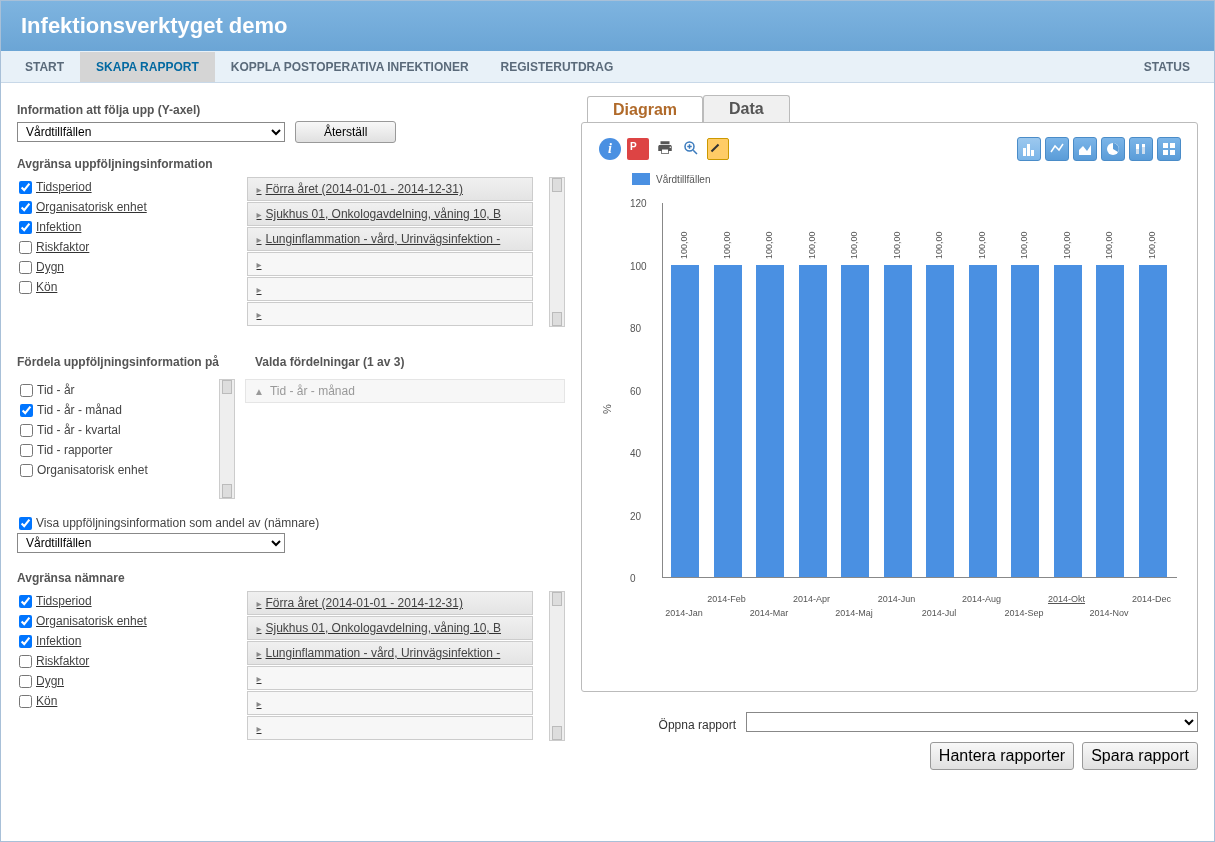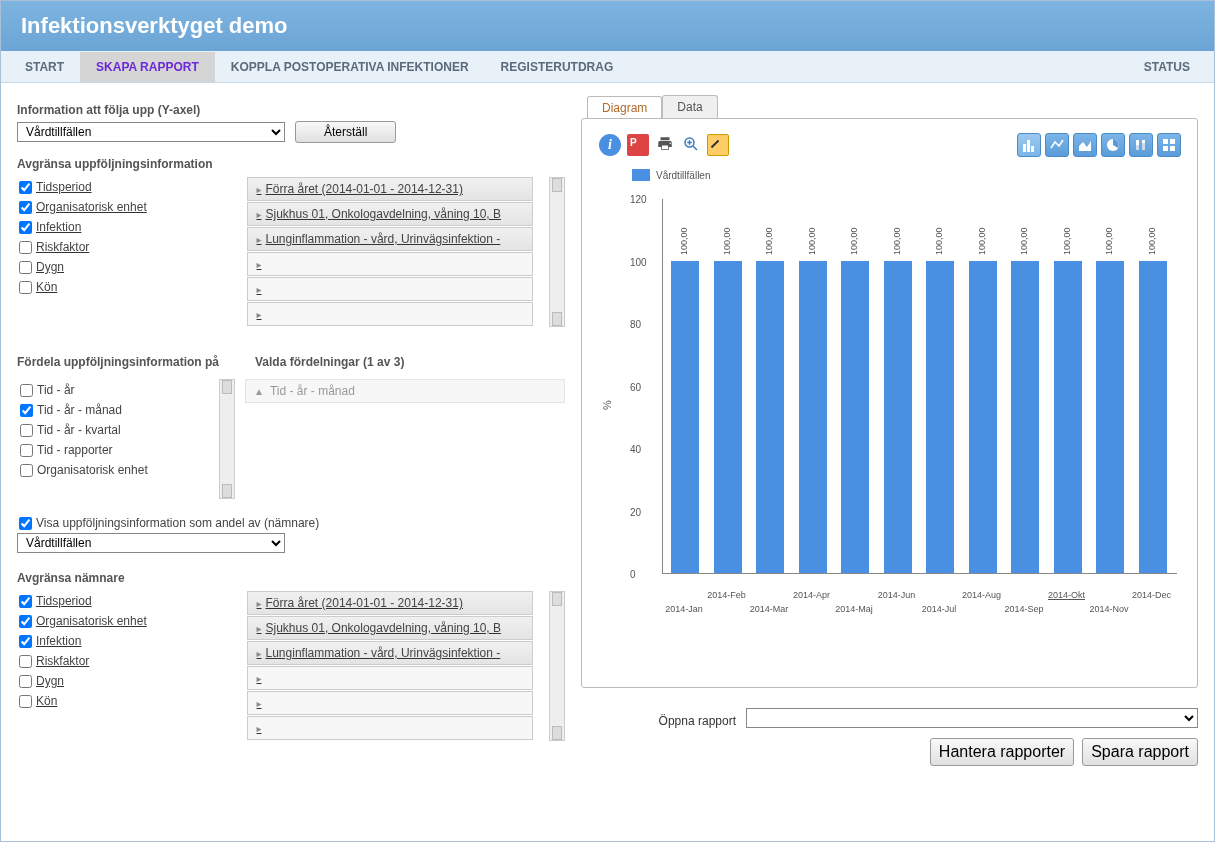--- a/index.html
+++ b/index.html
@@ -1,21 +1,21 @@
 <!DOCTYPE html>
 <html><head>
   <meta charset="utf-8">
   <style>
     * { box-sizing: border-box; margin: 0; padding: 0; }
     body { font-family: "Segoe UI", Tahoma, sans-serif; font-size: 12px; color: #333; background: #fff; }
     .app-frame { width: 1215px; height: 842px; border: 1px solid #a8c0d8; background: #fff; position: relative; }
     .title-bar { background: linear-gradient(#7eb4e0, #6ba5d5); color: #fff; padding: 12px 20px; font-size: 22px; font-weight: bold; }
     .nav-bar { background: #e8f1f8; border-bottom: 1px solid #c8d8e8; display: flex; align-items: center; padding: 0 8px; height: 32px; justify-content: space-between; }
     .nav-tab { padding: 8px 16px; font-size: 12px; font-weight: bold; color: #5a6a7a; cursor: pointer; }
-    .nav-tab.active { background: #d5d5d5; color: #6d28d9; }
+    .nav-tab.active { background: #d5d5d5; color: #0369a1; }
     .nav-spacer { flex: 1; }
     .content { display: flex; padding: 12px 16px; gap: 16px; }
     .left-panel { width: 548px; }
     .right-panel { flex: 1; }
     .section-label { font-size: 12px; font-weight: bold; color: #555; margin-top: 8px; margin-bottom: 4px; }
     .select-row { display: flex; gap: 10px; align-items: center; }
     select { font-size: 12px; padding: 1px 4px; border: 1px solid #888; background: #fff; }
     .sel-wide { width: 268px; }
     .btn { background: linear-gradient(#f8f8f8,#e0e0e0); border: 1px solid #999; border-radius: 3px; padding: 3px 28px; font-size: 12px; cursor: pointer; }
     .filter-block { display: flex; gap: 16px; margin-top: 6px; text-decoration: underline; }
@@ -30,21 +30,21 @@
     .val-item.empty { background: #f7f7f7; color: #aaa; }
     .arrow-r { color: #888; margin-right: 4px; font-size: 10px; }
     .dist-row { display: flex; gap: 10px; margin-top: 6px; }
     .dist-left { width: 218px; display:flex; gap:4px;}
     .dist-list { flex:1; border: 1px solid transparent; }
     .dist-right { flex: 1; }
     .sel-dist-item { background: #f7f7f7; padding: 4px 8px; color: #999; border:1px solid #e5e5e5; display:flex; align-items:center; gap:6px;}
     .sel-dist-item .up { color:#999; font-size:10px;}
     .proportion-row { margin-top: 14px; }
     .chart-tabs { display: flex; margin-left: 6px; }
-    .chart-tab { padding: 4px 14px; border: 1px solid #bbb; border-bottom: none; background: #f0f0f0; font-size: 12px; color: #555; border-radius: 3px 3px 0 0; cursor:pointer; }
+    .chart-tab { padding: 4px 25px; border: 1px solid #bbb; border-bottom: none; background: #f0f0f0; font-size: 16px; color: #555; border-radius: 3px 3px 0 0; cursor:pointer;font-weight:bold; }
     .chart-tab.active { background: #fff; color: #b06a2a; position: relative; top: 1px; }
     .chart-box { border: 1px solid #bbb; border-radius: 3px; padding: 10px; height: 570px; position: relative; }
     .toolbar-row { display: flex; justify-content: space-between; padding: 4px 6px; }
     .tb-group { display: flex; gap: 4px; }
     .tb-icon { width: 24px; height: 24px; border-radius: 3px; display:flex; align-items:center; justify-content:center; font-size:14px; cursor:pointer;}
     .tb-blue { background: linear-gradient(#7bb5e8,#5a9cd8); color:#fff; border:1px solid #4a8cc8;}
     .tb-blue.active { background: linear-gradient(#9cc8ee,#7bb5e8); }
     .chart-area { position: relative; height: 460px; margin-top: 8px; }
     .legend { display:flex; align-items:center; gap:6px; margin-left: 40px; font-size:10px; color:#555; margin-bottom:4px;}
     .leg-swatch { width:18px; height:12px; background:#4a90e2;}

